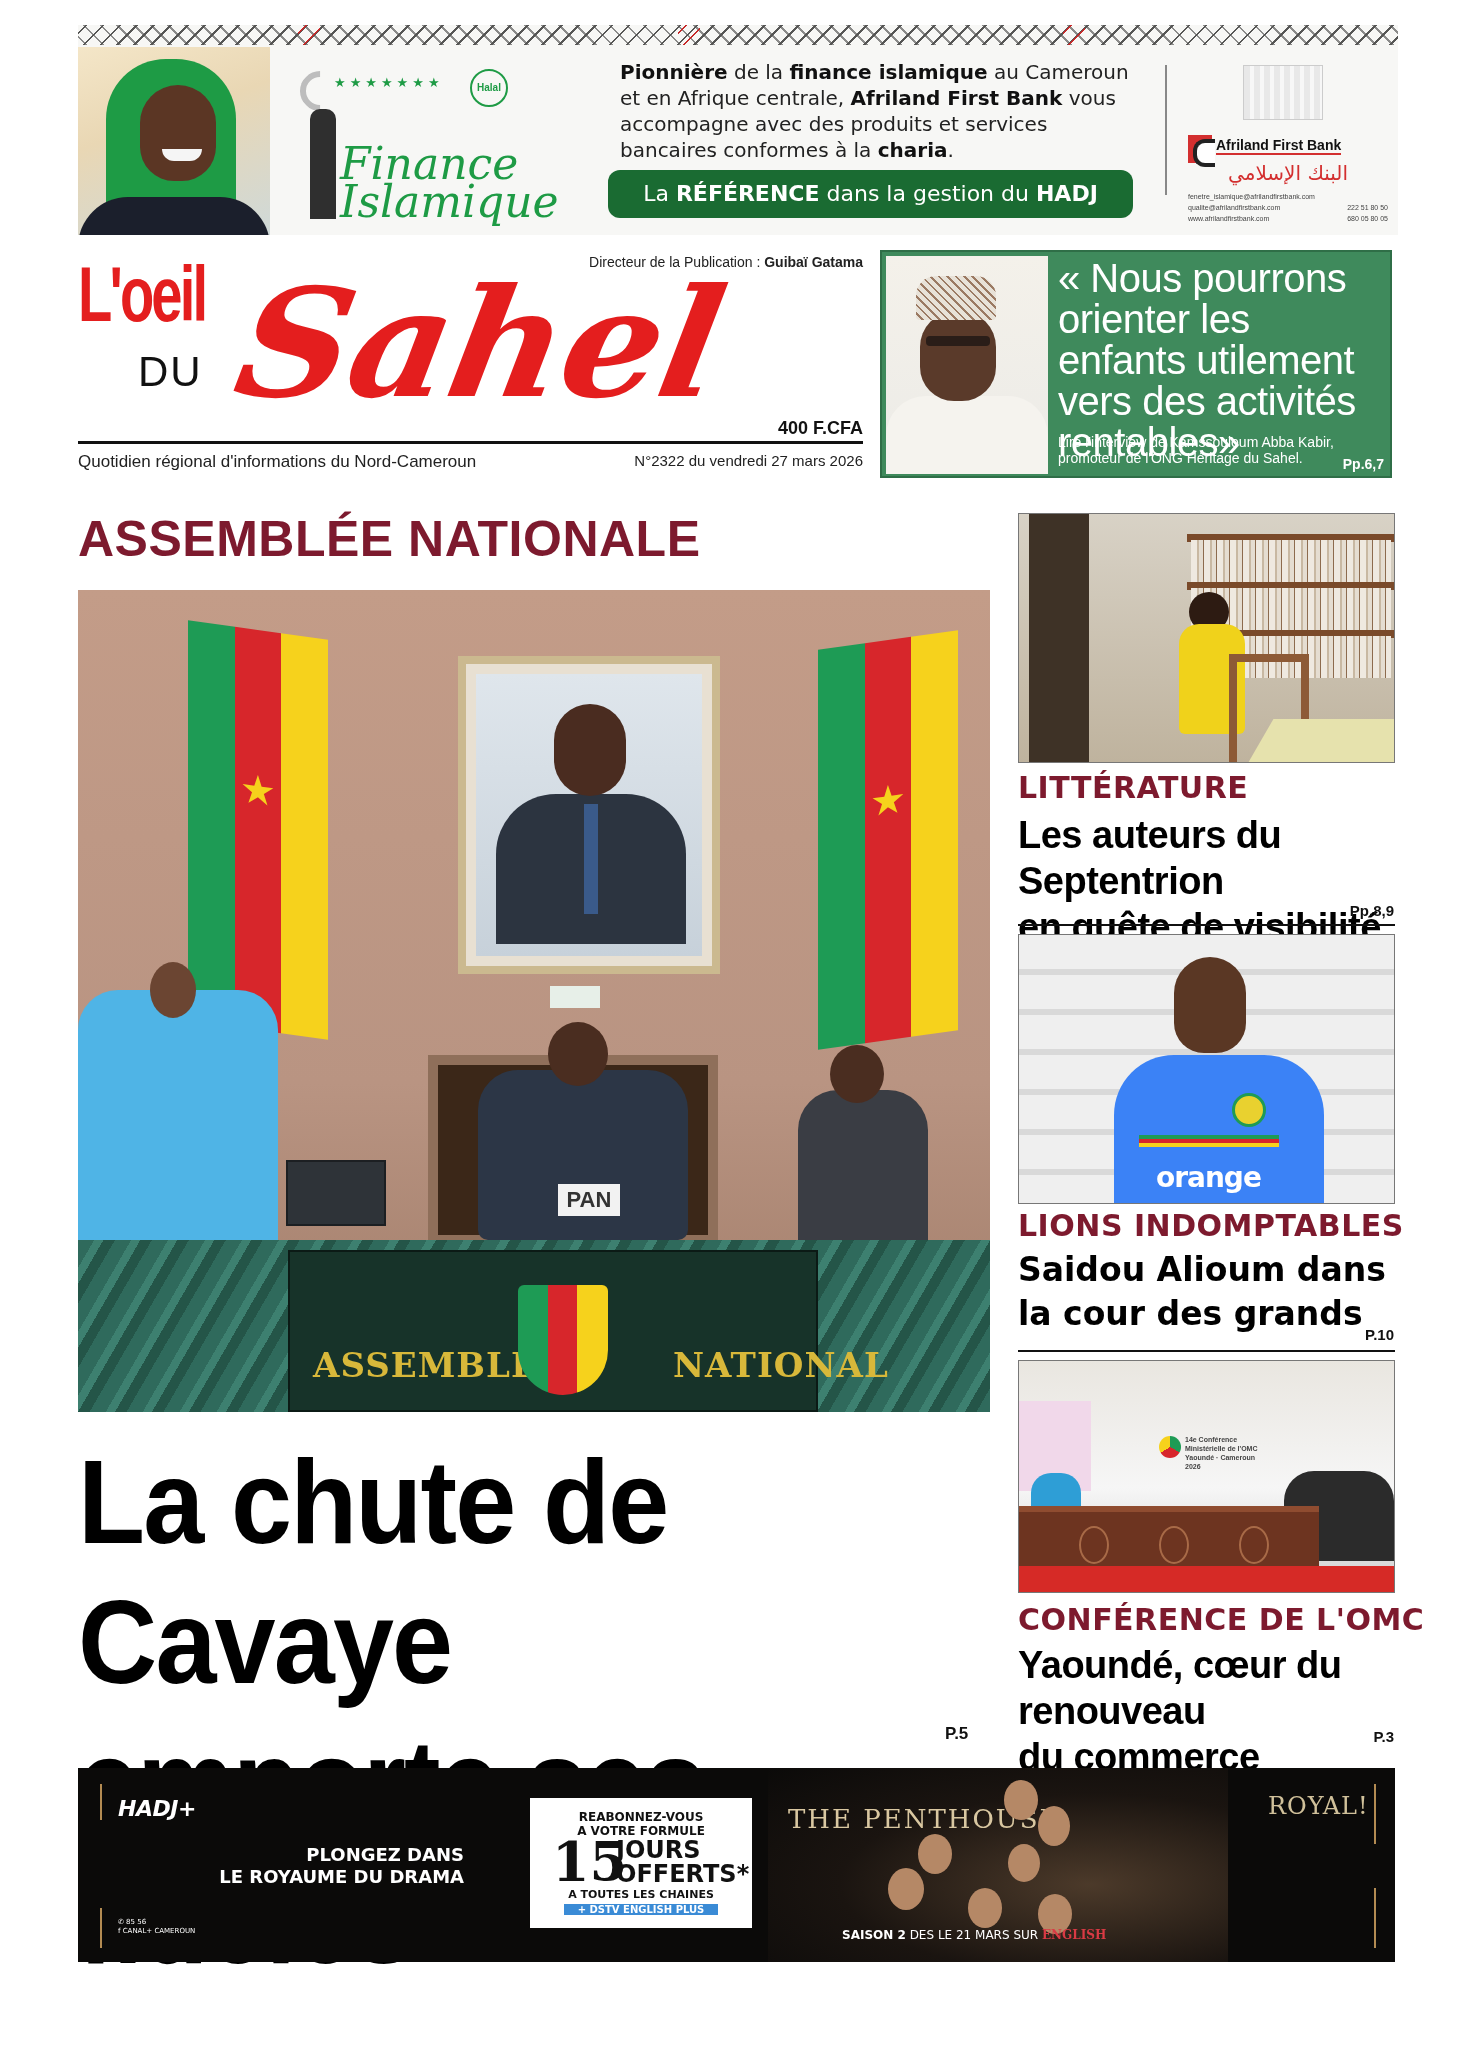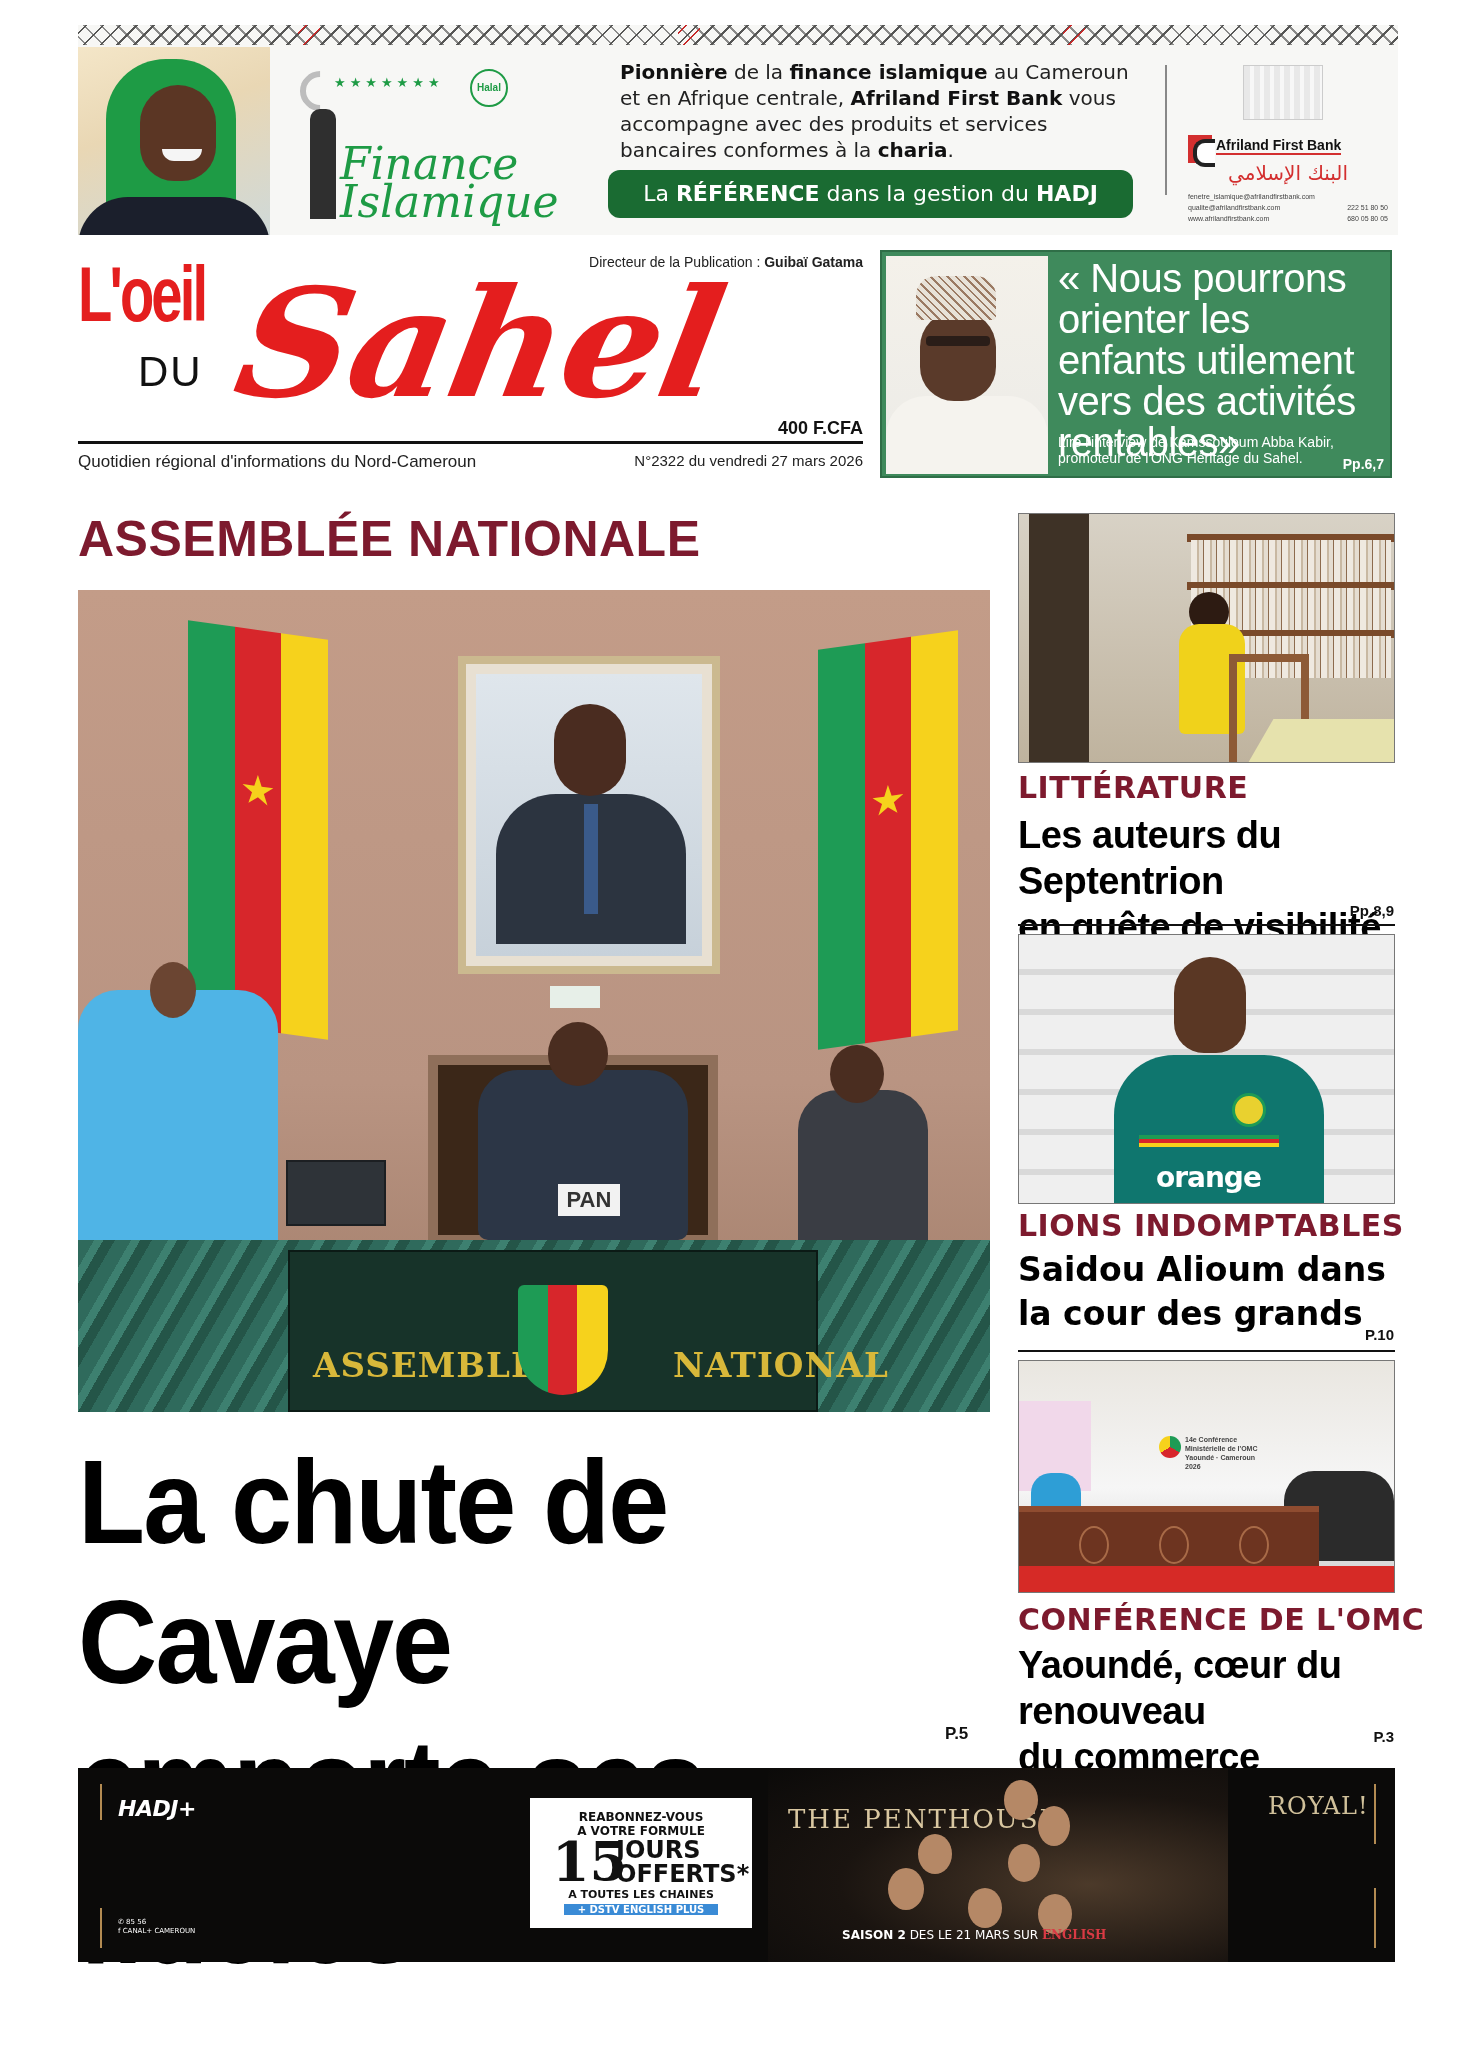--- a/index.html
+++ b/index.html
@@ -109,21 +109,21 @@
   .books { position:absolute; left: 172px; width: 200px; height: 42px; background: repeating-linear-gradient(90deg, #efe9e0 0 6px, #c8b8a2 6px 8px, #e5ddd1 8px 12px, #8d6b4e 12px 13px); }
   .yellow-shirt { position:absolute; left: 160px; top: 110px; width: 66px; height: 110px; background: #f0d21b; border-radius: 20px 20px 6px 6px; }
   .lib-head { position:absolute; left: 170px; top: 78px; width: 40px; height: 40px; border-radius: 50%; background: #2d1b12; }
   .lib-post { position:absolute; left: 10px; top: 0; width: 60px; height: 250px; background: #3e3226; }
   .lib-chair { position:absolute; left: 210px; top: 140px; width: 80px; height: 110px; border: 8px solid #8d5a36; border-bottom: none; }
   .lib-table { position:absolute; left: 240px; top: 205px; width: 160px; height: 50px; background: #e6e2ad; transform: skewX(-30deg); }
 
   
   .stadium { position:absolute; inset:0; background: repeating-linear-gradient(180deg, #efefef 0 34px, #d9d9d9 34px 40px); }
   .player-head { position:absolute; left: 155px; top: 22px; width: 72px; height: 96px; border-radius: 36px 36px 30px 30px; background: #5a3724; }
-  .jersey { position:absolute; left: 95px; top: 120px; width: 210px; height: 160px; border-radius: 60px 60px 0 0; background: #0f766e; }
+  .jersey { position:absolute; left: 95px; top: 120px; width: 210px; height: 160px; border-radius: 60px 60px 0 0; background: #3b82f6; }
   .jersey .stripe { position:absolute; left: 25px; top: 80px; width: 140px; height: 12px; background: linear-gradient(180deg, #1e9b55 0 33%, #d7262b 33% 66%, #f6d21c 66%); }
   .jersey .sponsor { position:absolute; left: 42px; top: 106px; color: #fff; font-weight: bold; font-size: 28px; font-family: "DejaVu Sans", sans-serif; letter-spacing: -1px; }
   .jersey .badge { position:absolute; left: 118px; top: 38px; width: 34px; height: 34px; border-radius: 50%; background: #e9d12f; border: 3px solid #1e9b55; }
 
   
   .omc-bg { position:absolute; inset:0; background: linear-gradient(180deg, #e9e6e0 0%, #f6f6f6 55%, #cfcfcf 100%); }
   .omc-screen { position:absolute; left: 0; top: 40px; width: 72px; height: 90px; background: #f1d8ea; }
   .omc-woman { position:absolute; left: 12px; top: 72px; width: 50px; height: 58px; background: #2e9ed6; border-radius: 20px 20px 0 0; }
   .omc-logo { position:absolute; left: 140px; top: 75px; width: 22px; height: 22px; border-radius: 50%; background: conic-gradient(#1e9b55 0 33%, #d7262b 33% 66%, #f6d21c 66%); }
   .omc-board-text { position:absolute; left: 166px; top: 74px; font-size: 7px; color: #444; line-height: 9px; font-weight: bold; }
@@ -330,20 +330,24 @@
 <div class="side-title narrow" style="top:1642px;">
   <div>Yaoundé, cœur du renouveau</div>
   <div>du commerce multilatéral</div>
 </div>
 <div class="side-page" style="top:1728px;">P.3</div>
 
 <div id="bottom-ad" class="abs">
   <div class="gold-line" style="left:22px; top:16px; width:2px; height:36px;"></div>
   <div class="gold-line" style="left:22px; top:140px; width:2px; height:40px;"></div>
   <div class="canal">HADJ+</div>
+  <div class="slogan">
+    <div>PLONGEZ DANS</div>
+    <div>LE ROYAUME DU DRAMA</div>
+  </div>
   <div class="tiny">
     <div><span>✆ </span><span>85 56</span></div>
     <div><span>f </span><span>CANAL+ CAMEROUN</span></div>
   </div>
   <div class="offer">
     <div class="l1">
         <div>REABONNEZ-VOUS</div>
         <div>A VOTRE FORMULE</div>
       </div>
     <div class="big">15</div>

